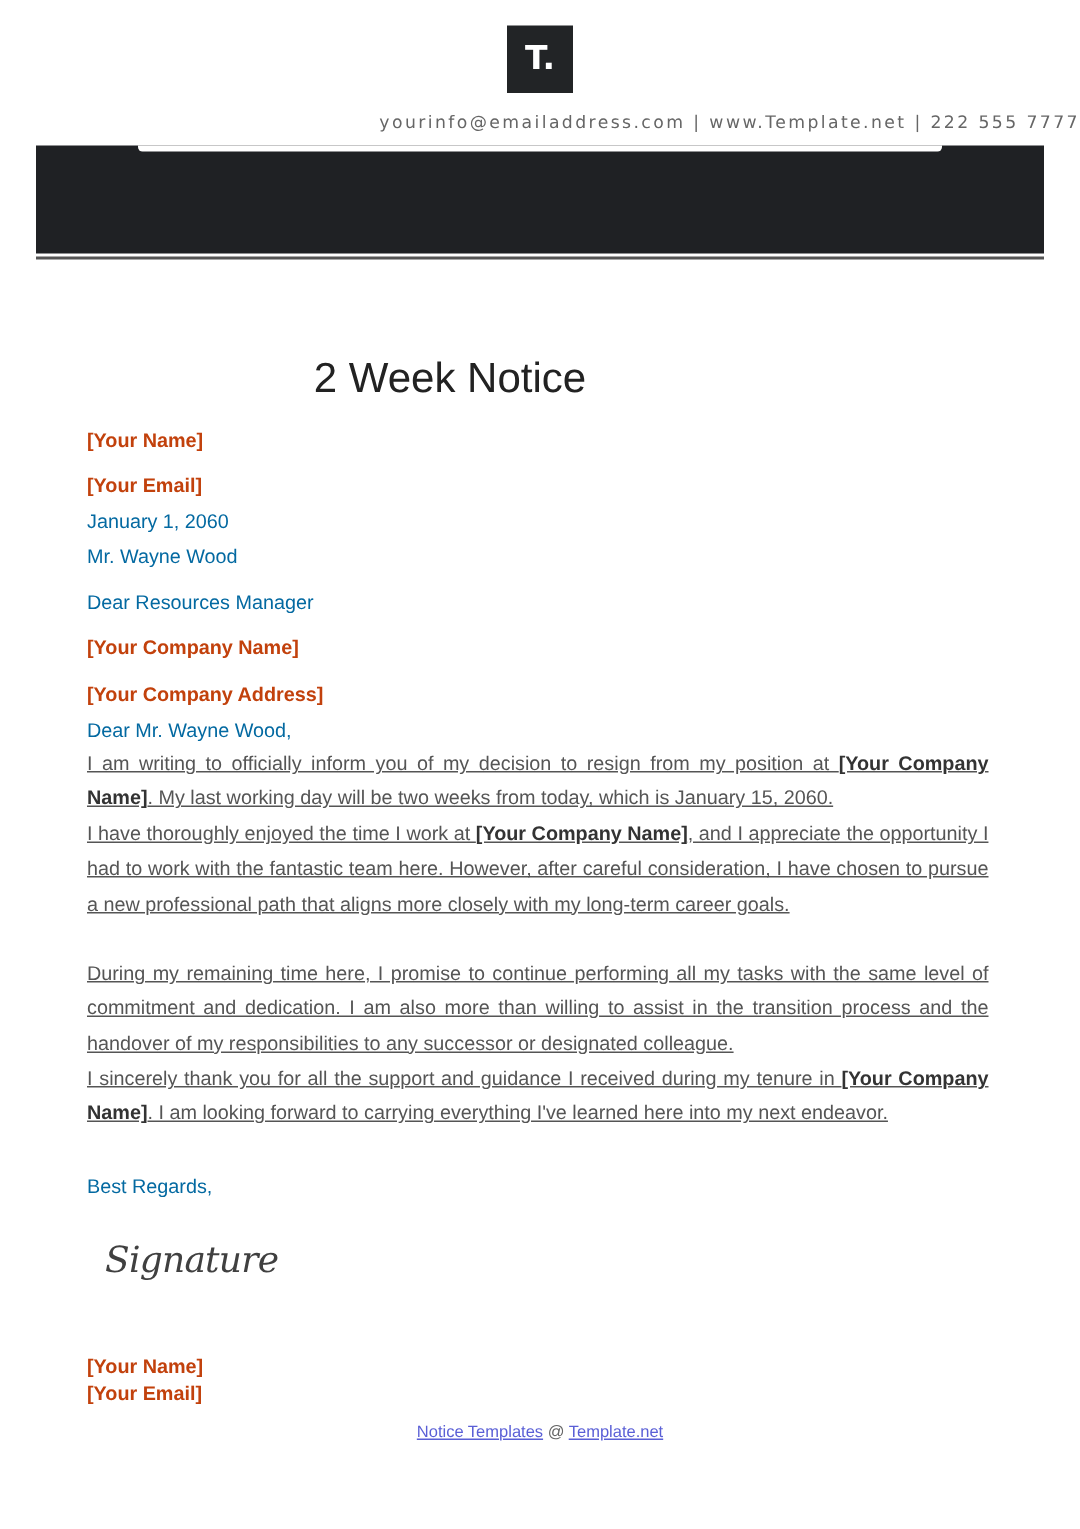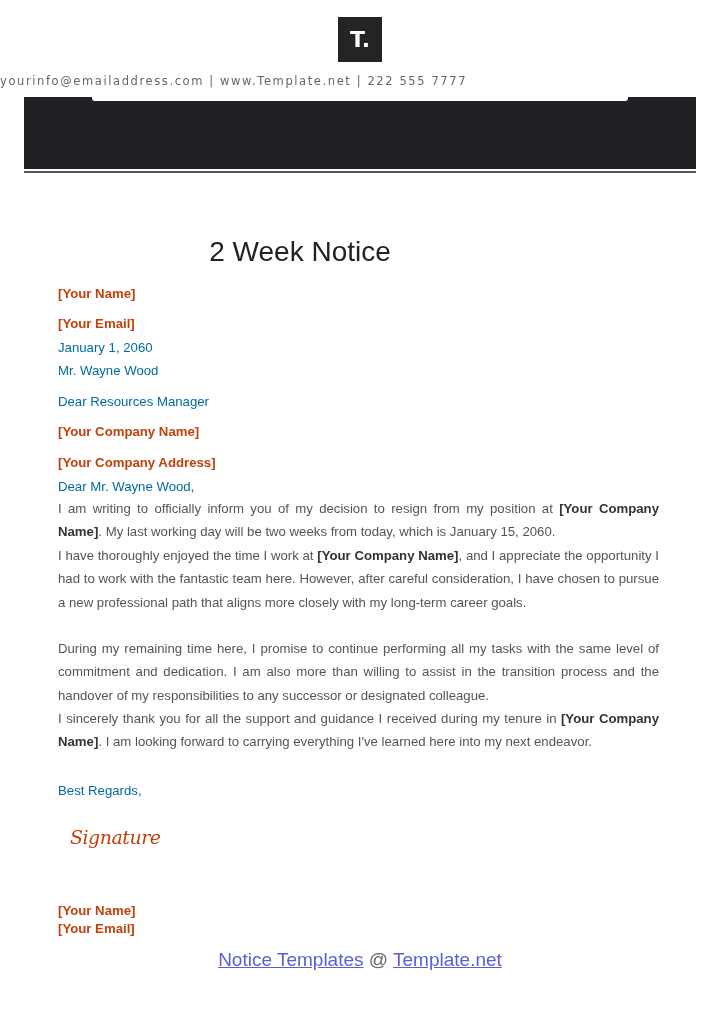--- a/index.html
+++ b/index.html
@@ -1,36 +1,36 @@
 <!DOCTYPE html>
 <html><head>
   <meta charset="utf-8">
   <style>
     html, body { margin: 0; padding: 0; background: #ffffff; }
     body { width: 720px; height: 1019px; position: relative; overflow: hidden;
            font-family: "Liberation Sans", "DejaVu Sans", sans-serif; color: #555; }
     .logo { position: absolute; left: 338px; top: 17px; width: 44px; height: 45px;
             background: #222426; color: #fff; display: flex; align-items: center; justify-content: center;
             font-family: "DejaVu Sans", sans-serif; font-weight: bold; font-size: 22px; }
-    .contact { position: absolute; left: 0; width: 720px; top: 74px; text-align: left;
+    .contact { position: absolute; left: 0; width: 720px; top: 74px; text-align: right;
                font-family: "DejaVu Sans", sans-serif; font-size: 11.5px; letter-spacing: 1.6px; color: #666; }
     .banner { position: absolute; left: 24px; top: 97px; width: 672px; height: 72px; background: #1f2124; }
     .banner-notch { position: absolute; left: 92px; top: 97px; width: 536px; height: 4px; background: #ffffff;
                     border-bottom-left-radius: 3px; border-bottom-right-radius: 3px; }
     .banner-line { position: absolute; left: 24px; top: 171px; width: 672px; height: 2px; background: #555; }
     .title { position: absolute; left: 0; width: 600px; top: 236px; text-align: center;
              font-size: 28px; color: #222; font-family: "Liberation Sans", sans-serif; }
     .line { position: absolute; left: 58px; font-size: 13.2px; color: #0369a1; white-space: nowrap; }
     .b { font-weight: bold; color: #c2410c; }
     .para { position: absolute; left: 58px; width: 601px; font-size: 13.2px; line-height: 23.3px;
-            color: #555; text-align: justify; }
+            color: #555; text-align: justify; text-decoration: underline; }
     .para .b { color: #333; }
     .signature { position: absolute; left: 70px; top: 826px; font-family: "DejaVu Serif", serif;
-                 font-style: italic; font-size: 19px; color: #c2410c; letter-spacing: -0.5px; text-align: center; }
-    .footer { position: absolute; left: 0; width: 720px; top: 949px; text-align: center; font-size: 19px; color: #666; }
+                 font-style: italic; font-size: 24px; color: #404040; letter-spacing: -0.5px; text-align: center; }
+    .footer { position: absolute; left: 0; width: 720px; top: 949px; text-align: center; font-size: 11px; color: #666; }
     .footer a { color: #5a5fd6; text-decoration: underline; }
   </style>
 </head>
 <body>
 
 <div class="logo">
   <span>T.</span>
 </div>
 <div class="contact">yourinfo@emailaddress.com | www.Template.net | 222 555 7777</div>
 

